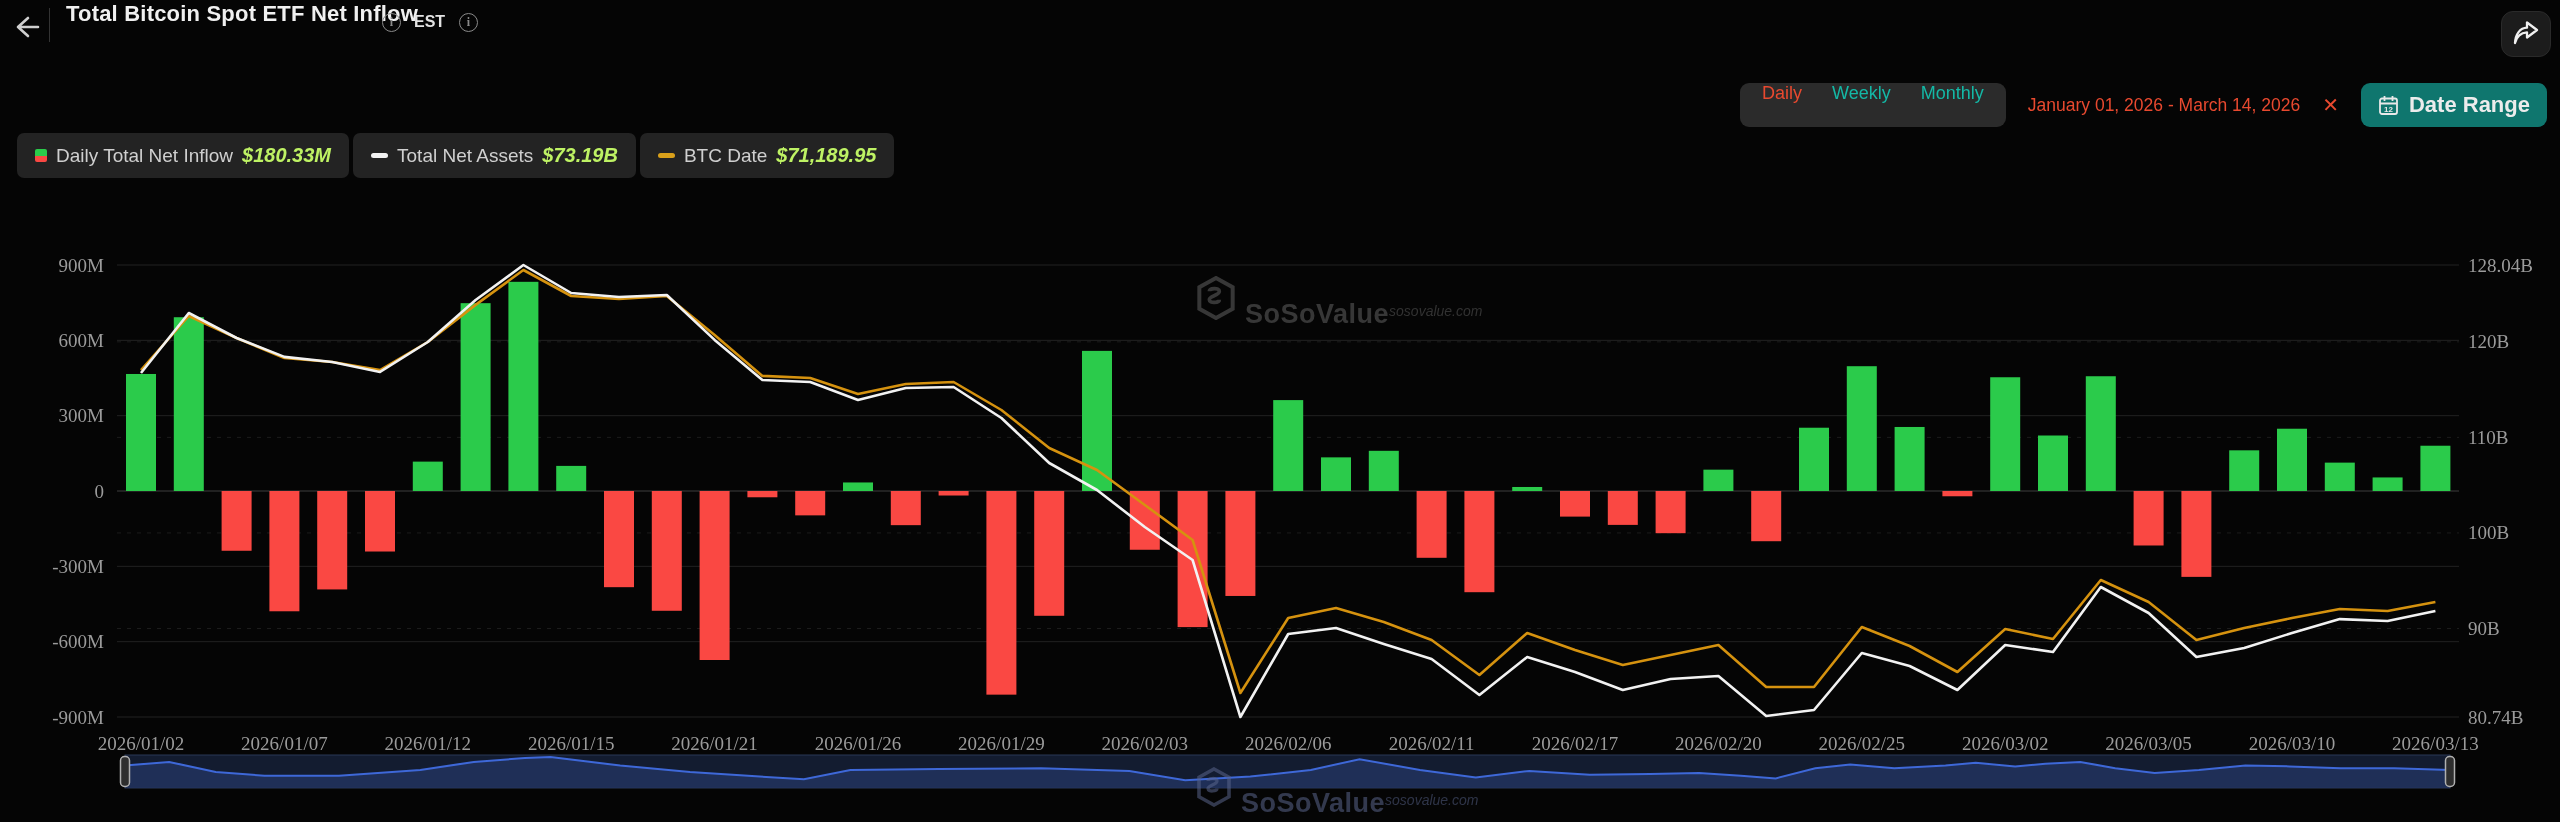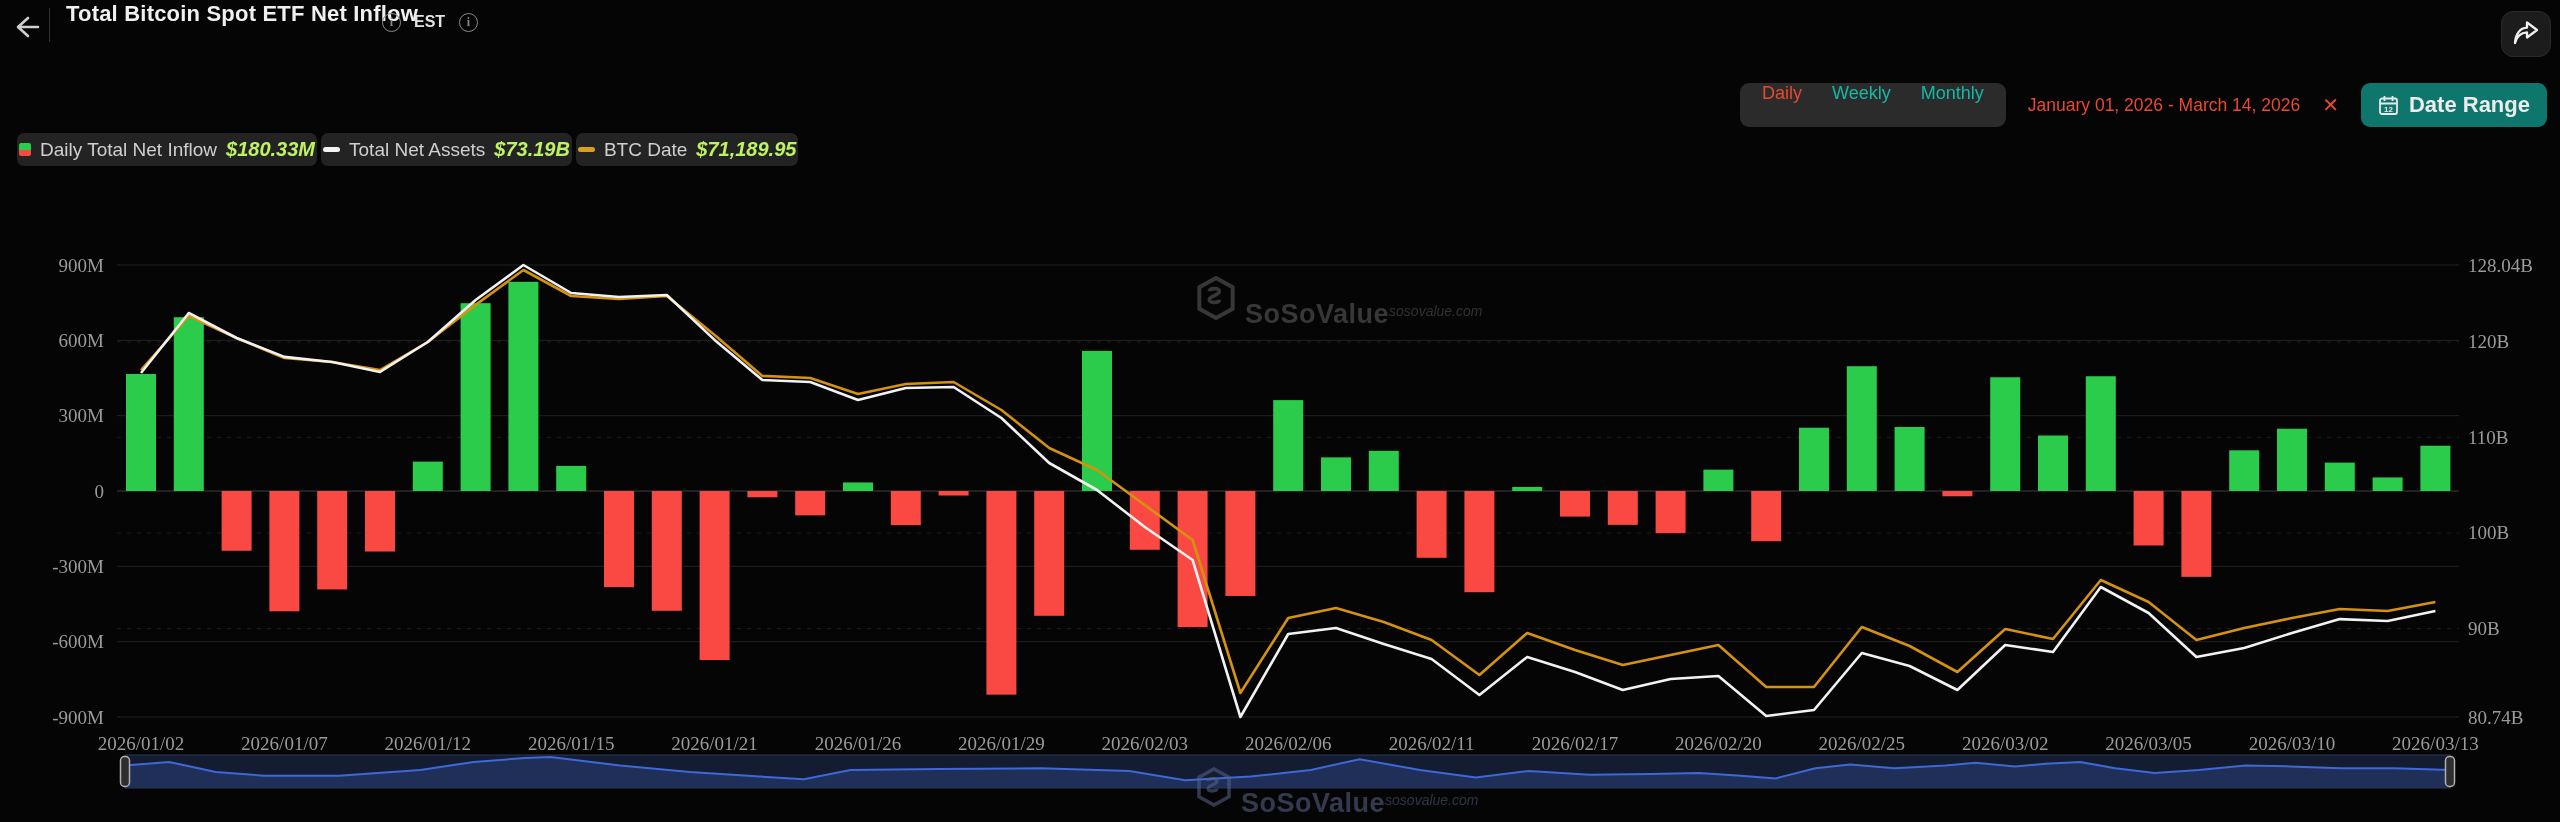--- a/index.html
+++ b/index.html
@@ -26,21 +26,21 @@
   #granularity .tab.active { color:#e8492f; }
   #date-range-text { font-size:17.5px; color:#e8492f; }
   #date-clear { font-size:20px; color:#e8492f; cursor:pointer; line-height:1; }
   #date-range-btn { display:flex; align-items:center; gap:10px; background:#0f766e; border-radius:9px;
                     height:44px; padding:0 17px; cursor:pointer; }
   #date-range-btn span { font-size:22px; font-weight:700; color:#ececec; }
 
   
   #legend { position:absolute; top:133px; left:17px; display:flex; gap:4px; z-index:5; }
   .chip { display:flex; align-items:center; gap:9px; background:#232323; border-radius:7px;
-          height:33px; padding:0 2px; }
+          height:45px; padding:0 18px; }
   .chip .lab { font-size:19px; color:#cfcfcf; }
   .chip .val { font-size:20px; font-weight:700; color:#bef264;font-style:italic; }
   .ic-split { width:12px; height:13px; border-radius:2px; overflow:hidden; display:flex; flex-direction:column; }
   .ic-split i { flex:1; }
   .ic-split .g { background:#2bcb4b; } .ic-split .r { background:#fa4843; }
   .ic-dash { width:17px; height:5px; border-radius:3px; }
   .ic-dash.white { background:#f2f2f2; } .ic-dash.gold { background:#d9a01a; }
 
   
   #chart { position:absolute; top:0; left:0; z-index:1; }

